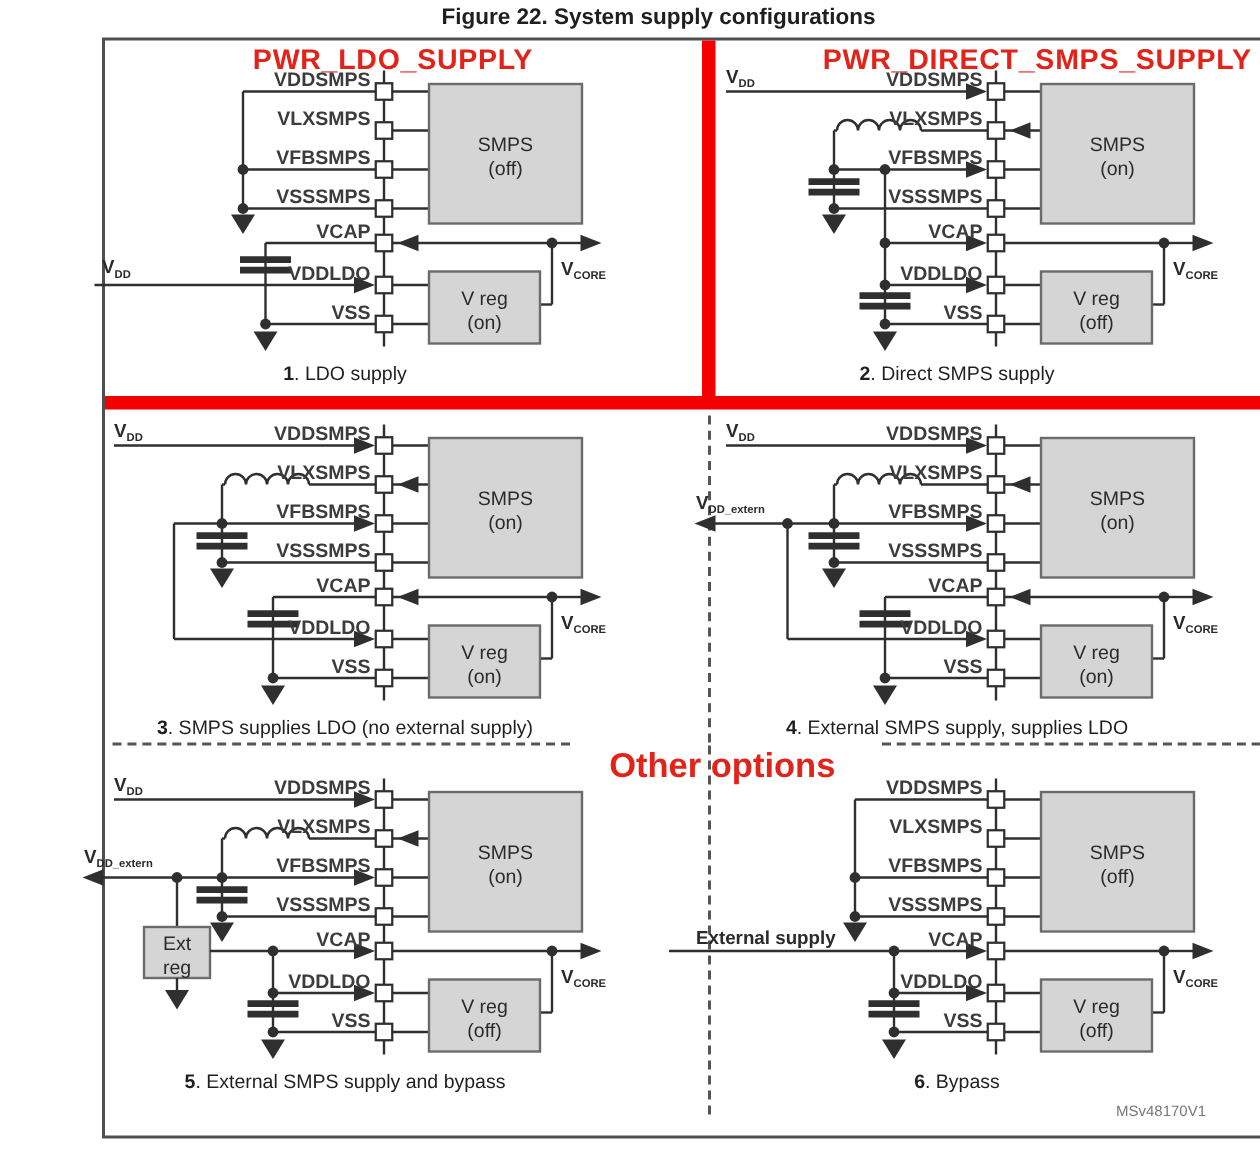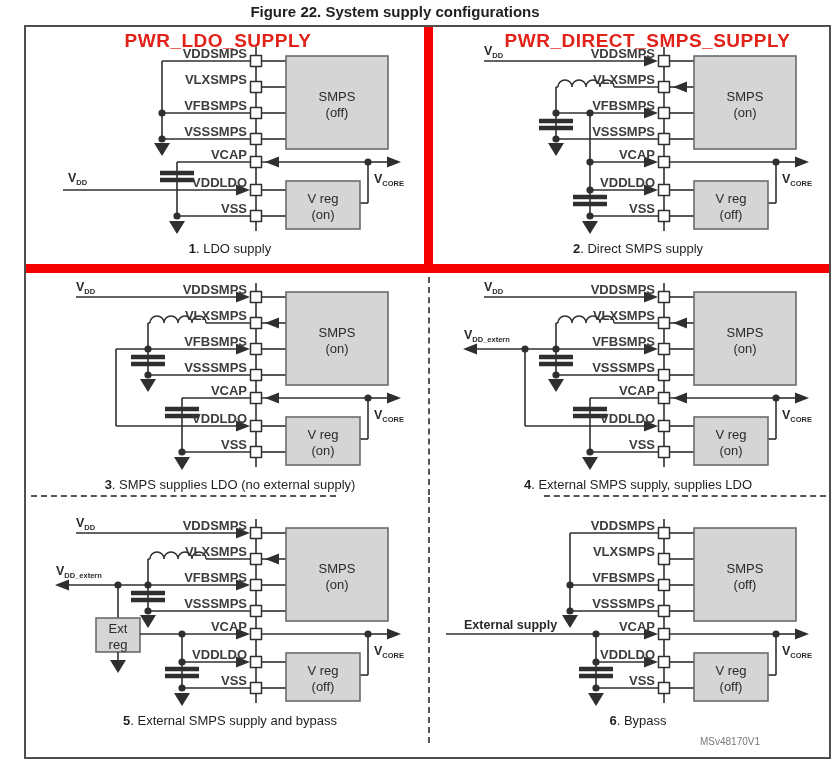--- a/index.html
+++ b/index.html
@@ -1,18 +1,18 @@
 <!DOCTYPE html>
 <html><head>
 <meta charset="utf-8">
 <style>
   html,body{margin:0;padding:0;background:#ffffff;}
   #stage{position:relative;width:840px;height:776px;background:#ffffff;overflow:hidden;
          font-family:"Liberation Sans",sans-serif;}
-  .abs{position:absolute;}
+  .abs{position:absolute;margin-left:44px;}
   #figure-title{top:3px;left:0;width:790px;text-align:center;font-size:15px;font-weight:bold;color:#1f1f1f;}
   #outer-border{left:24px;top:25px;width:803px;height:730px;border:2px solid #4f4f4f;}
   .red-line{background:#f40000;}
   #red-v{left:424px;top:27px;width:9px;height:238px;}
   #red-h{left:26px;top:264px;width:803px;height:9px;}
   .dash-v{border-left:2px dashed #555;}
   .dash-h{border-top:2px dashed #555;}
   #dash-v1{left:428px;top:277px;height:218px;width:0;}
   #dash-v2{left:428px;top:497px;height:246px;width:0;}
   #dash-h-left{left:31px;top:495px;width:305px;height:0;}
@@ -36,20 +36,21 @@
 
   <div class="abs red-line" id="red-v"></div>
   <div class="abs red-line" id="red-h"></div>
   <div class="abs dash-v" id="dash-v1"></div>
   <div class="abs dash-h" id="dash-h-left"></div>
   <div class="abs dash-h" id="dash-h-right"></div>
   <div class="abs dash-v" id="dash-v2"></div>
 
   <div class="abs panel-header" id="hdr-1">PWR_LDO_SUPPLY</div>
   <div class="abs panel-header" id="hdr-2">PWR_DIRECT_SMPS_SUPPLY</div>
+  <div class="abs" id="other-options">Other options</div>
 
   <svg class="panel" id="panel-1" width="400" height="236" viewBox="0 0 400 236">
       <line x1="228" y1="16" x2="228" y2="200" stroke="#2f2f2f" stroke-width="1.6"></line>
       <line x1="233.5" y1="30" x2="258" y2="30" stroke="#2f2f2f" stroke-width="1.6"></line>
       <line x1="233.5" y1="56" x2="258" y2="56" stroke="#2f2f2f" stroke-width="1.6"></line>
       <line x1="233.5" y1="82" x2="258" y2="82" stroke="#2f2f2f" stroke-width="1.6"></line>
       <line x1="233.5" y1="108" x2="258" y2="108" stroke="#2f2f2f" stroke-width="1.6"></line>
       <line x1="233.5" y1="159" x2="258" y2="159" stroke="#2f2f2f" stroke-width="1.6"></line>
       <line x1="233.5" y1="185" x2="258" y2="185" stroke="#2f2f2f" stroke-width="1.6"></line>
       <line x1="134" y1="30" x2="134" y2="110" stroke="#2f2f2f" stroke-width="1.6"></line>

